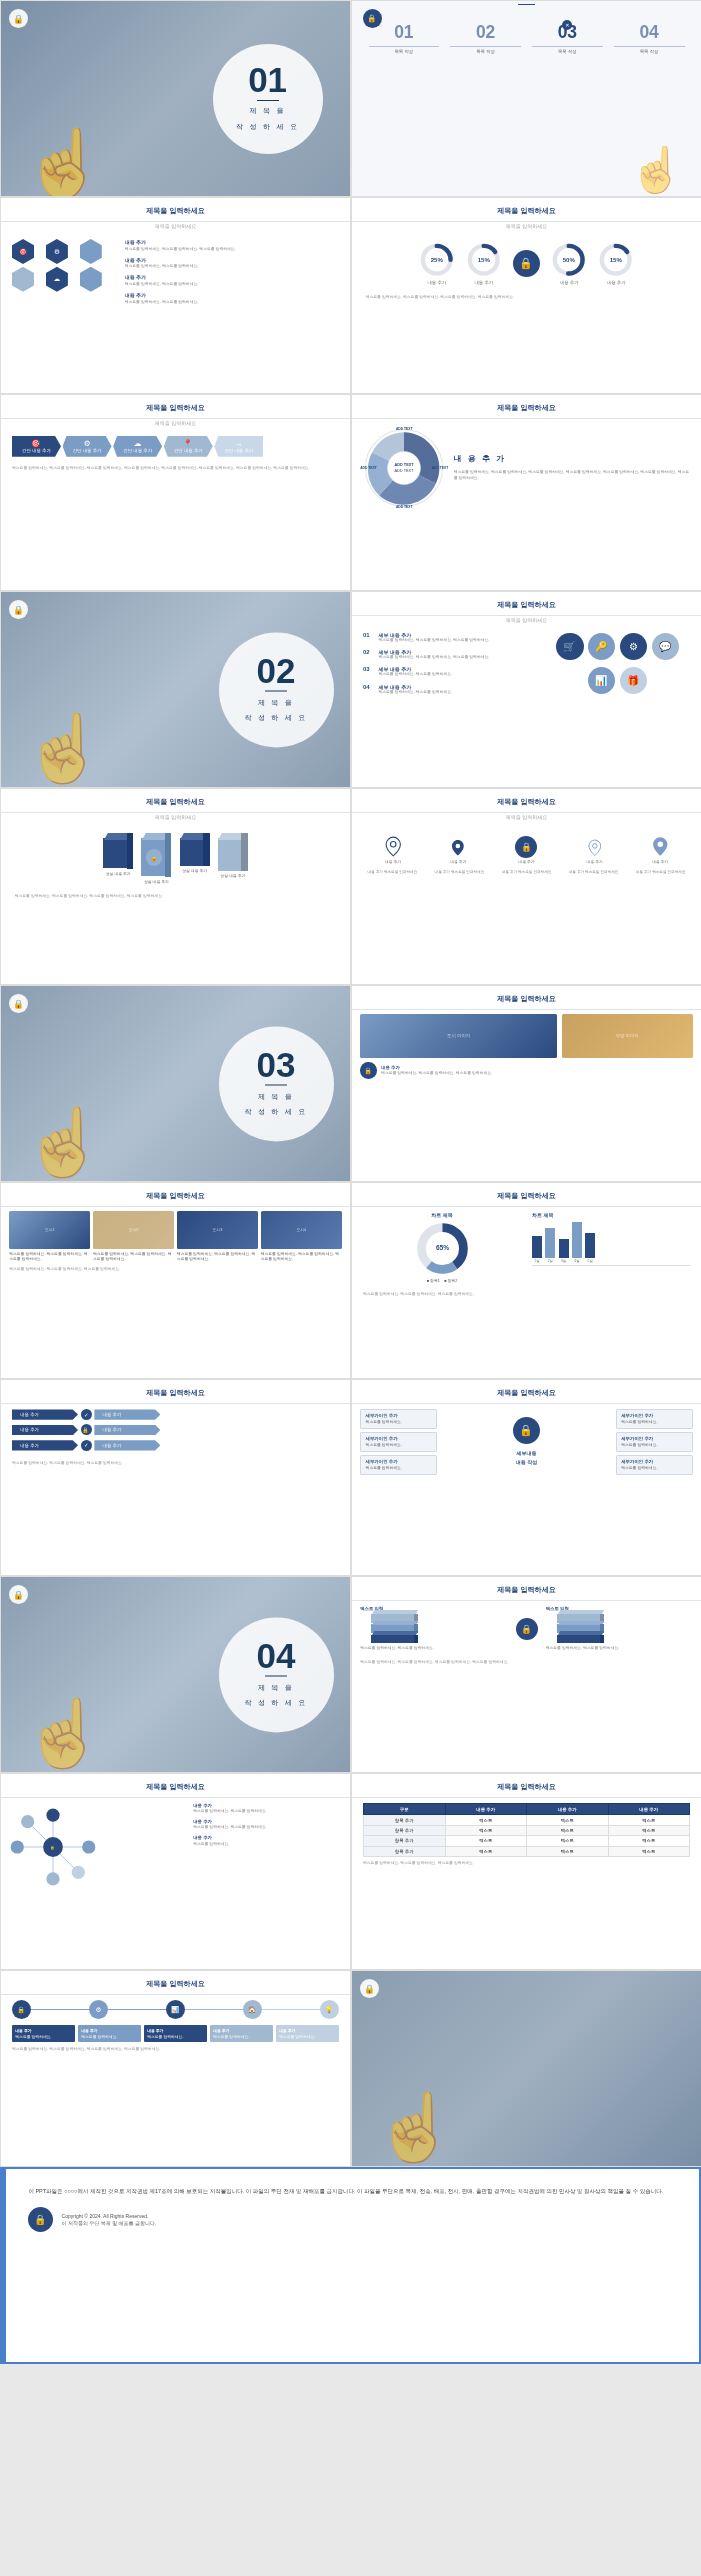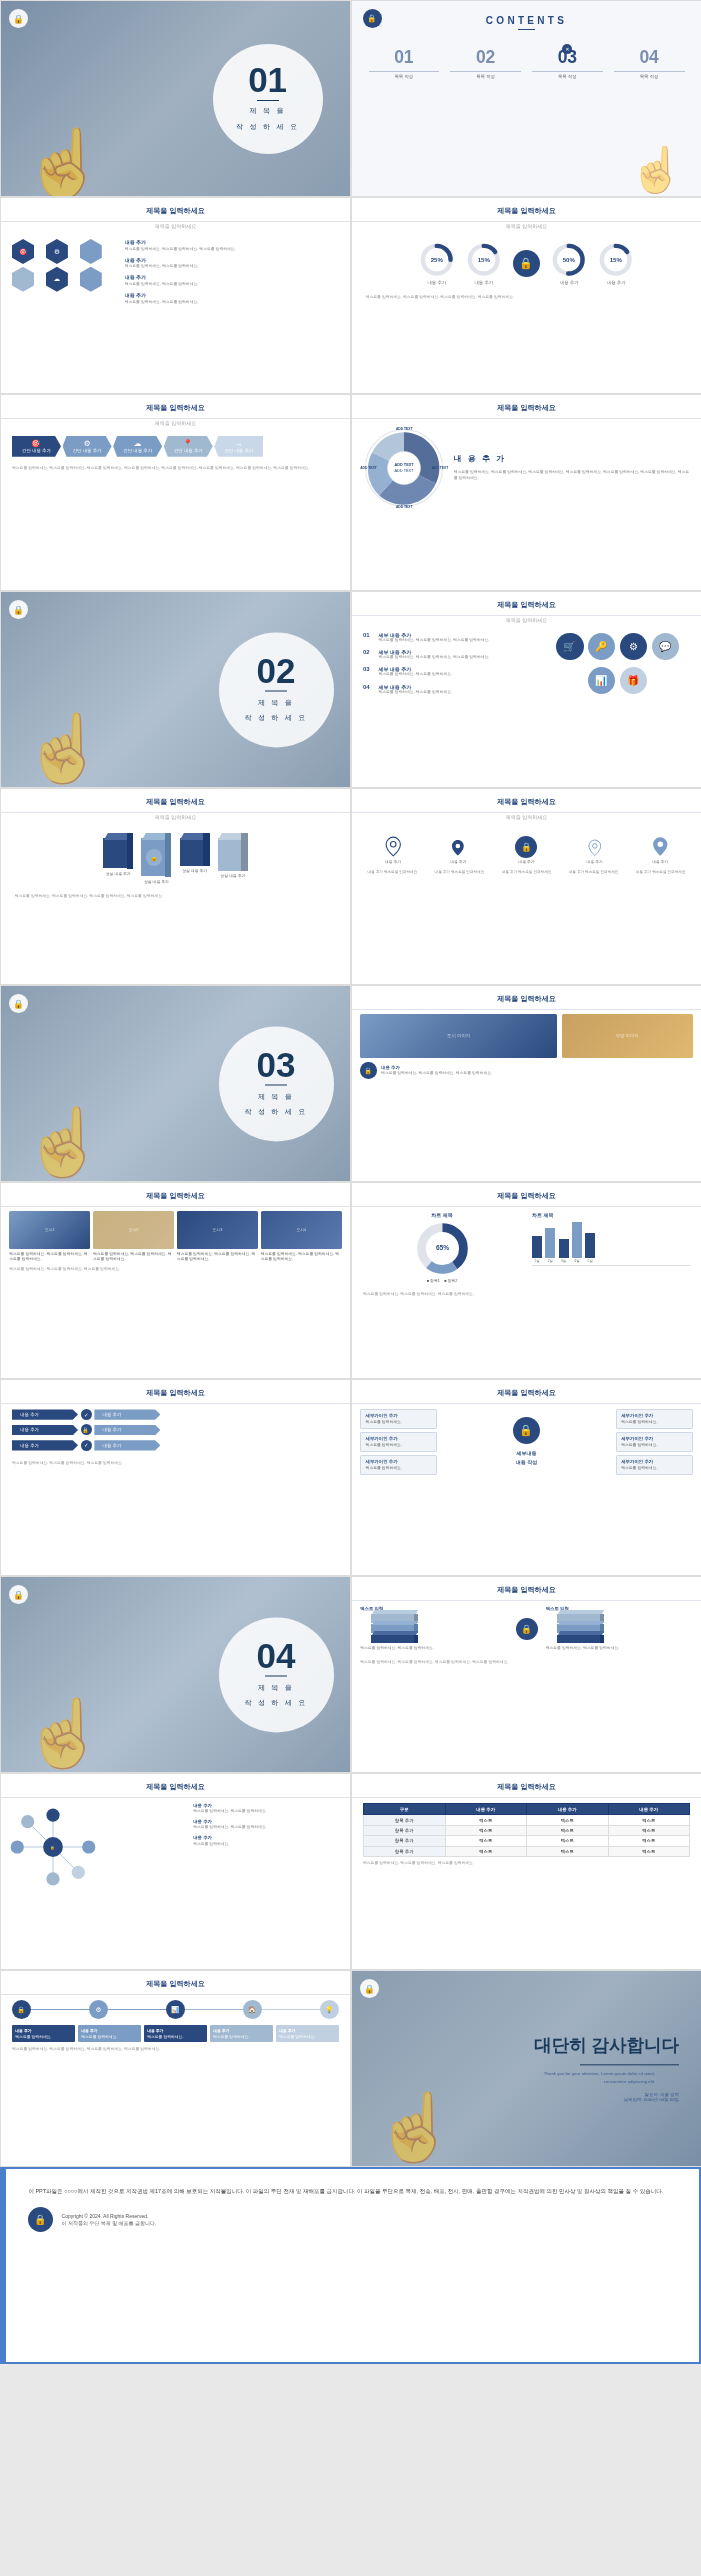--- a/index.html
+++ b/index.html
@@ -107,21 +107,20 @@
           <div>작  성  하  세  요</div>
         </div>
       </div>
     </div>
 
     <div class="slide slide-2">
 
       <div style="position:absolute; top:8.2px; left:11px; width:19px; height:19px; background:#2a4a7f; border-radius:50%; display:flex; align-items:center; justify-content:center;">
         <span style="color:white; font-size:7.7px;">🔒</span>
       </div>
-      <div style="text-align:center; font-size:10px; font-weight:bold; color:#2a4a7f; padding-top:13.7px; letter-spacing:3.3px;">CONTENTS</div>
       <div style="width:16.5px; height:1.1px; background:#2a4a7f; margin:3.3px auto;"></div>
 
       <div style="display:flex; justify-content:center; gap:11px; padding:13.7px 16.5px 8.2px;">
         <div style="text-align:center; flex:1;">
           <div style="font-size:17.5px; font-weight:bold; color:#2a4a7f; opacity:0.6;">01</div>
           <div style="height:0.5px; background:#2a4a7f; opacity:0.3; margin:2.7px 0;"></div>
           <div style="font-size:4.4px; color:#666;">목목 작성</div>
         </div>
         <div style="text-align:center; flex:1;">
           <div style="font-size:17.5px; font-weight:bold; color:#2a4a7f; opacity:0.6;">02</div>
@@ -947,31 +946,20 @@
       </div>
     </div>
 
     <div class="slide thankyou-slide">
       <div style="position:absolute; left:0; top:0; width:50%; height:100%;">
         <div style="position:absolute; bottom:0; left:22px; font-size:66px; color:rgba(180,190,200,0.55);">☝</div>
         <div style="position:absolute; top:8.2px; left:8.2px; width:19px; height:19px; background:rgba(255,255,255,0.9); border-radius:50%; display:flex; align-items:center; justify-content:center;">
           <span style="font-size:8.8px;">🔒</span>
         </div>
       </div>
-      <div style="position:absolute; right:11px; top:50%; transform:translateY(-50%); text-align:right; padding-right:11px;">
-        <div style="font-size:17.5px; font-weight:bold; color:#1a3a5c; line-height:1.2; margin-bottom:8.2px;">대단히 감사합니다</div>
-        <div style="height:1.1px; width:99px; background:#1a3a5c; margin:5.5px 0 5.5px auto;"></div>
-        <div style="font-size:4.4px; color:#3a5a8f; line-height:1.7; max-width:121px;">
-          Thank you for your attention. Lorem ipsum dolor sit amet, consectetur adipiscing elit.
-        </div>
-        <div style="margin-top:6.6px; font-size:4.4px; color:#3a5a8f;">
-          <div>발표자: 이름 입력</div>
-          <div>날짜입력: 0000년 00월 00일</div>
-        </div>
-      </div>
     </div>
 
   </div>
 
   <div class="slide-row">
 
     <div class="slide slide-last" style="width:701px; height:197px;">
       <div style="display:flex; height:100%; gap:0;">
 
         <div style="width:4.4px; background:#4a7fcb; flex-shrink:0;"></div>

